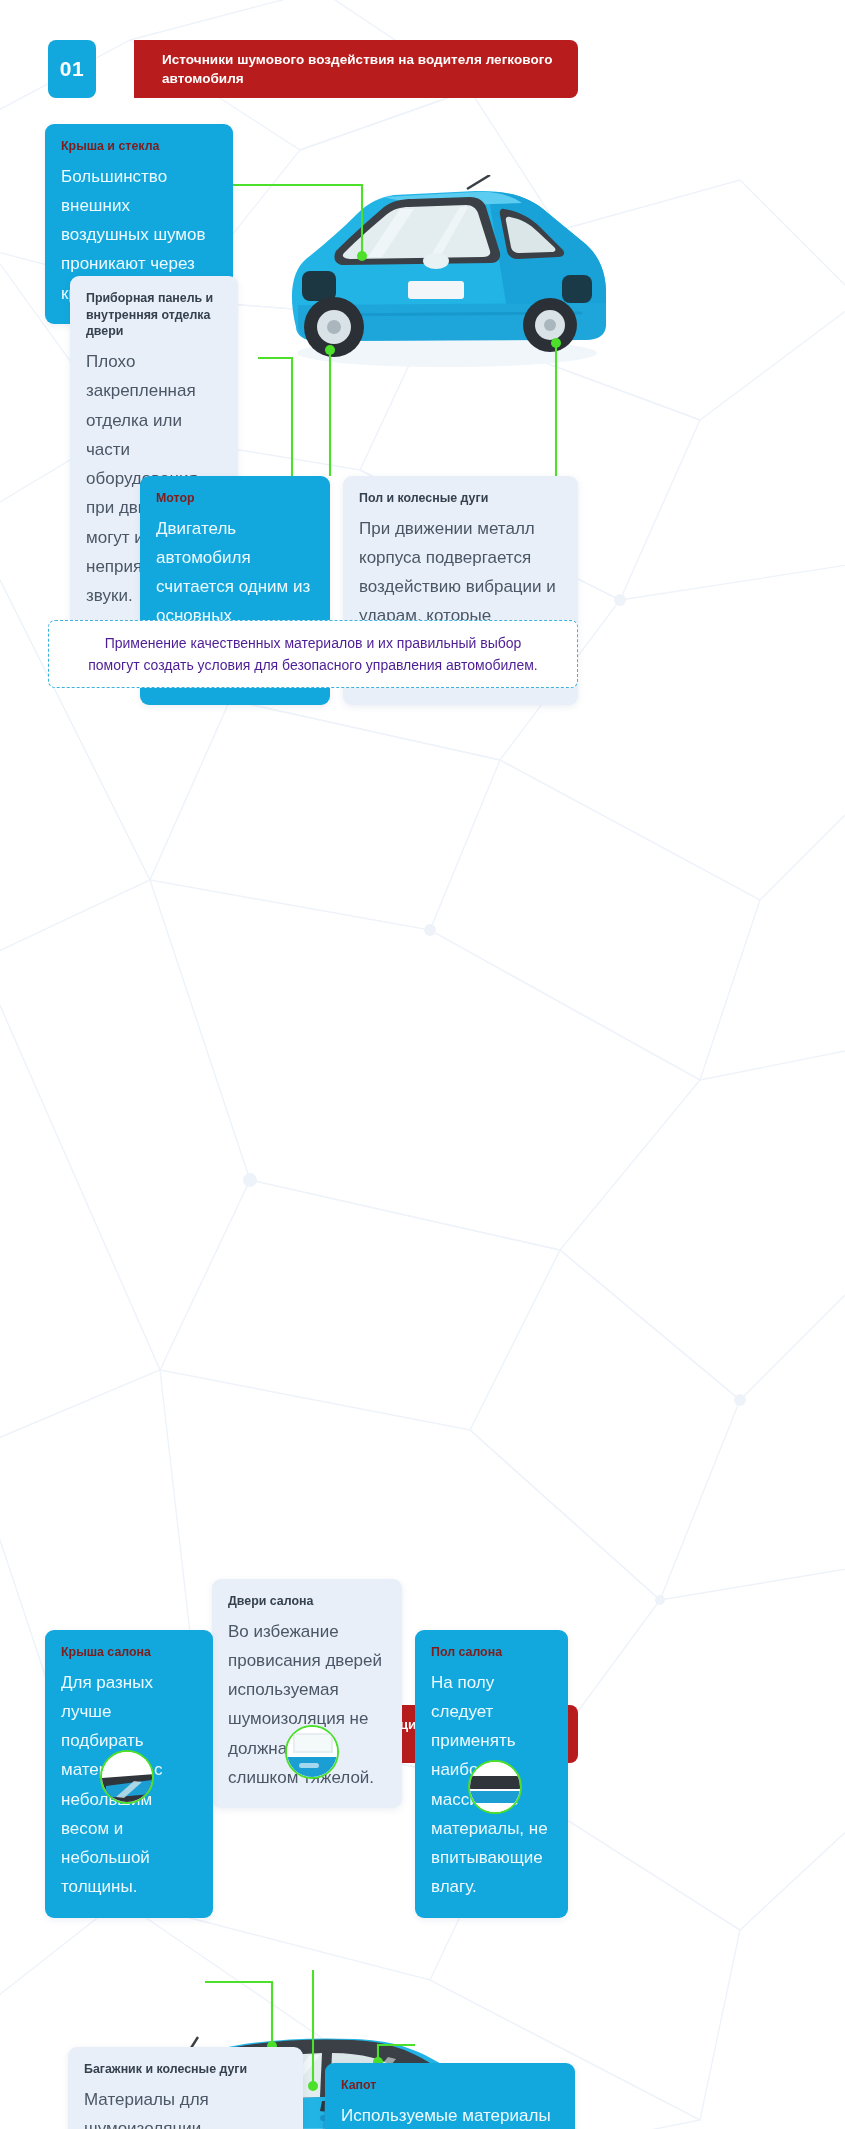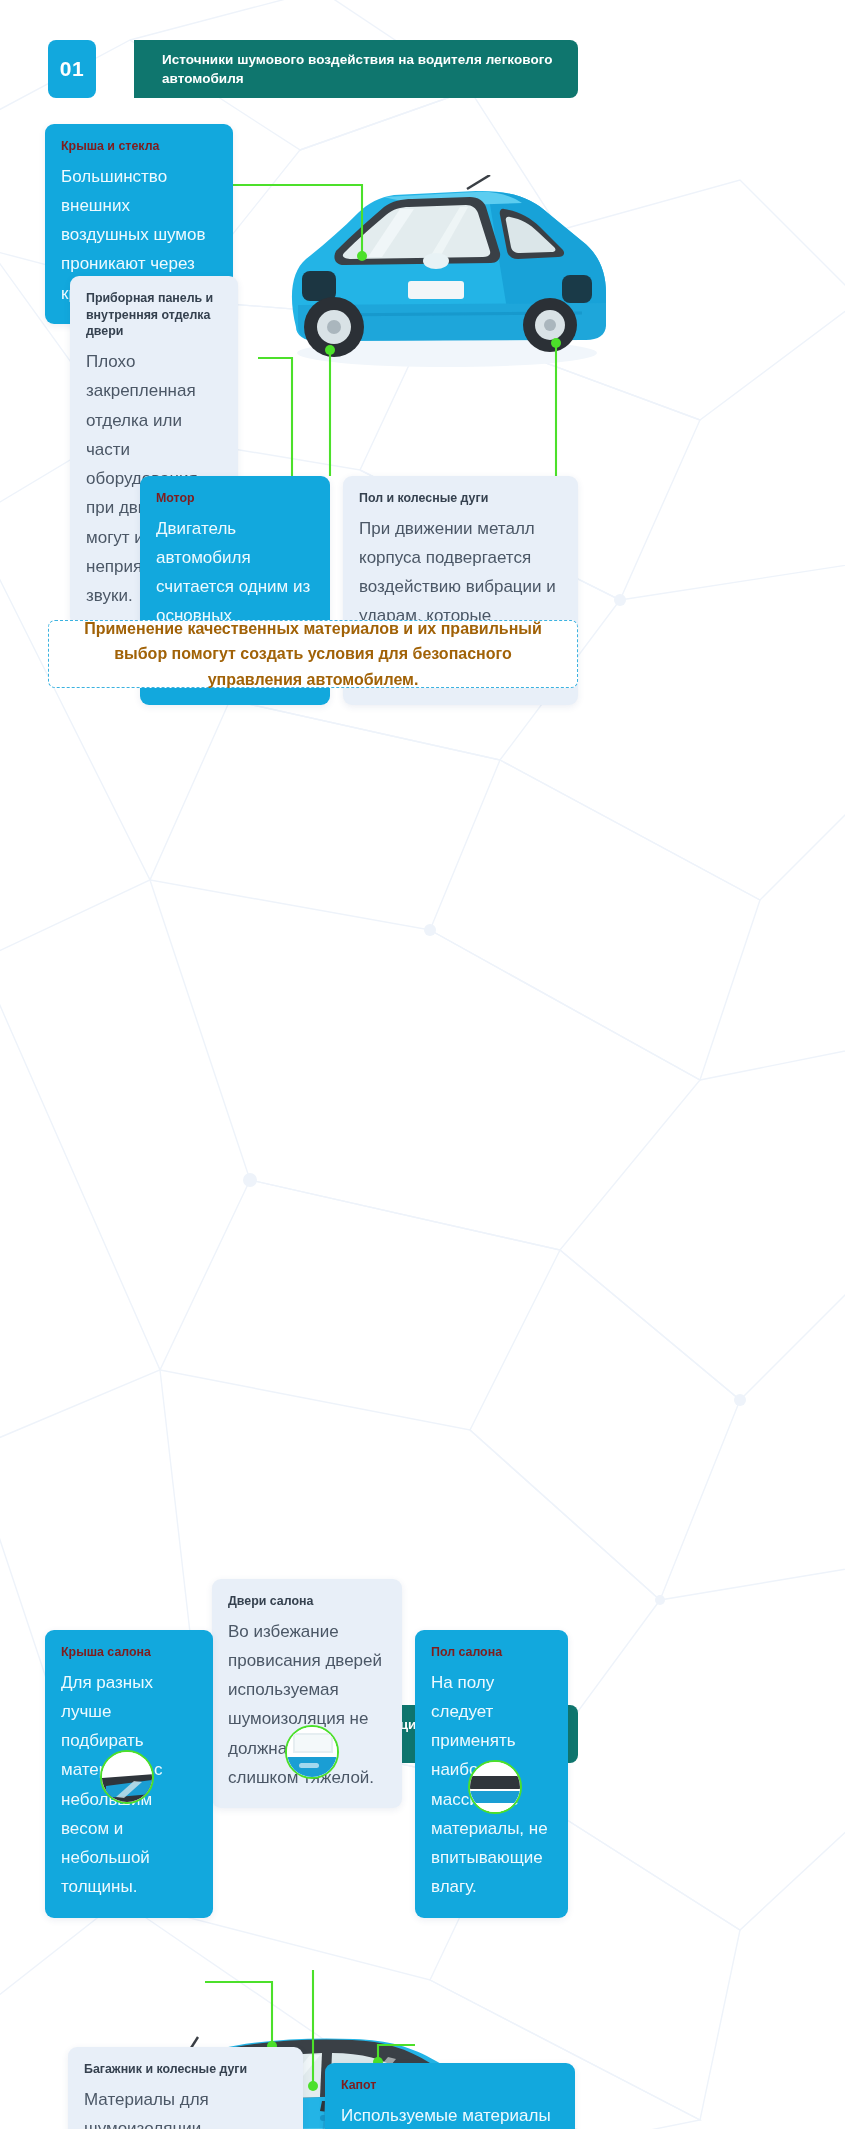--- a/index.html
+++ b/index.html
@@ -54,21 +54,21 @@
     justify-content: center;
     color: #ffffff;
     font-size: 21px;
     font-weight: bold;
     letter-spacing: .5px;
     position: relative;
     z-index: 3;
   }
   .sh-bar {
     flex: 1;
-    background: #0f766e;
+    background: #b91c1c;
     border-radius: 0 8px 8px 0;
     margin-left: -10px;
     padding: 9px 18px 9px 28px;
     display: flex;
     align-items: center;
     color: #ffffff;
     font-size: 13.5px;
     font-weight: bold;
     line-height: 1.42;
     letter-spacing: .05px;
@@ -118,23 +118,23 @@
     border-radius: 7px;
     background: #ffffff;
     display: flex;
     align-items: center;
     justify-content: center;
     text-align: center;
     padding: 15px 34px;
     z-index: 6;
   }
   .note span {
-    color: #a16207;
-    font-weight: bold;
-    font-size: 16px;
+    color: #4c1d95;
+    font-weight: normal;
+    font-size: 14px;
     line-height: 1.6;
   }
 
   
   .car {
     position: absolute;
     z-index: 3;
   }
 
   

